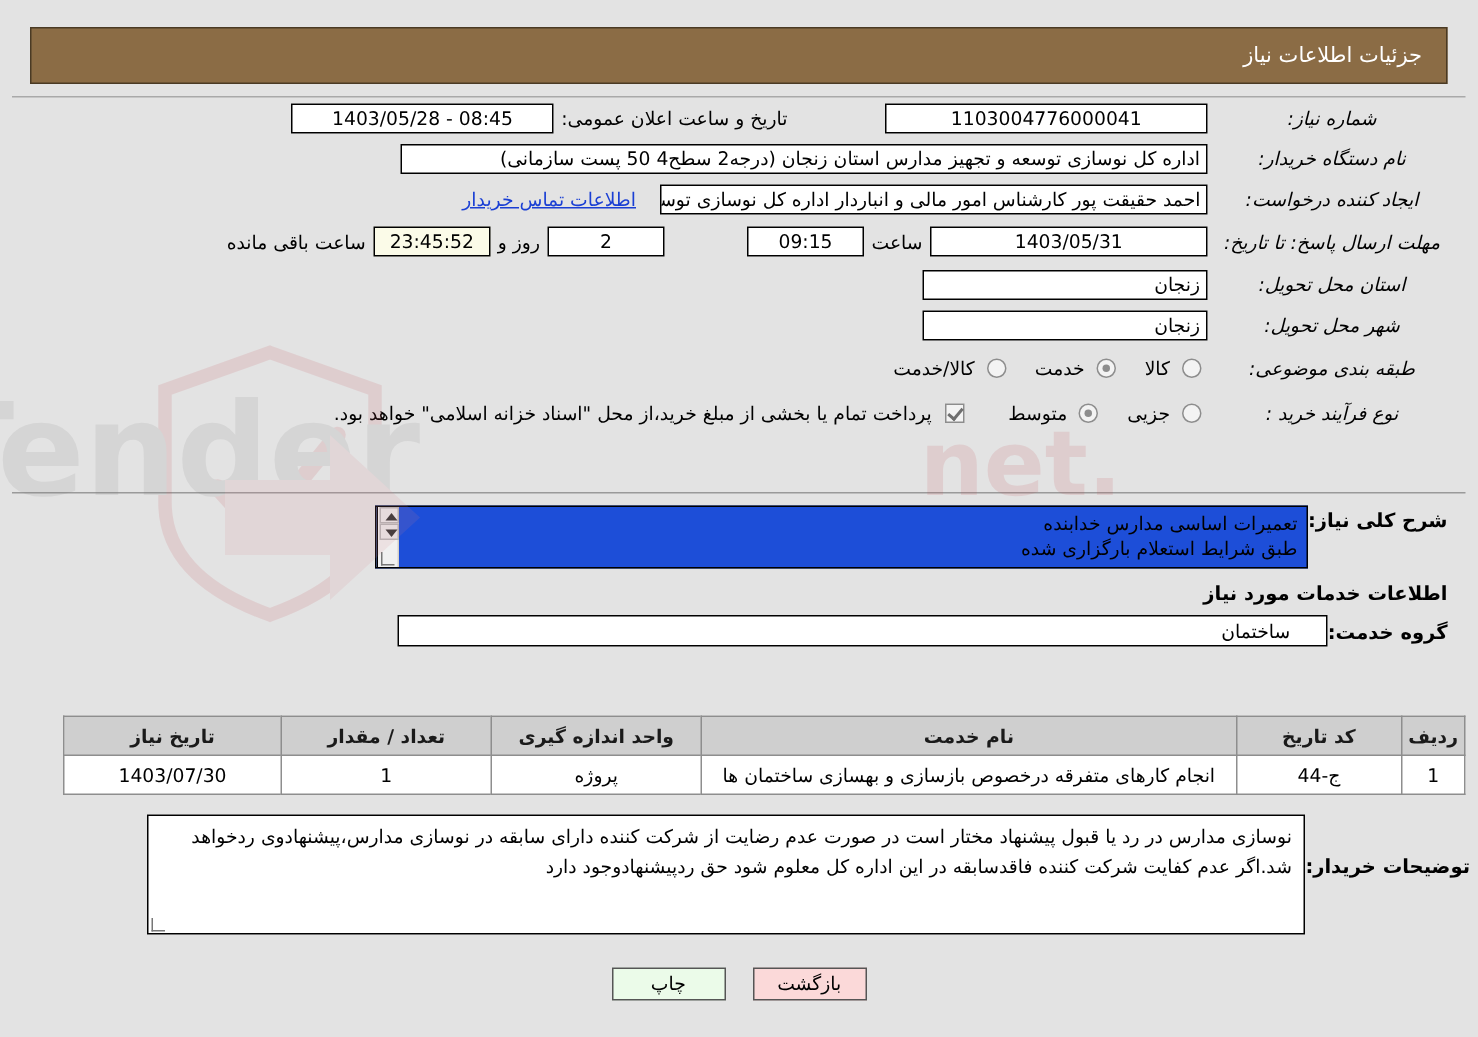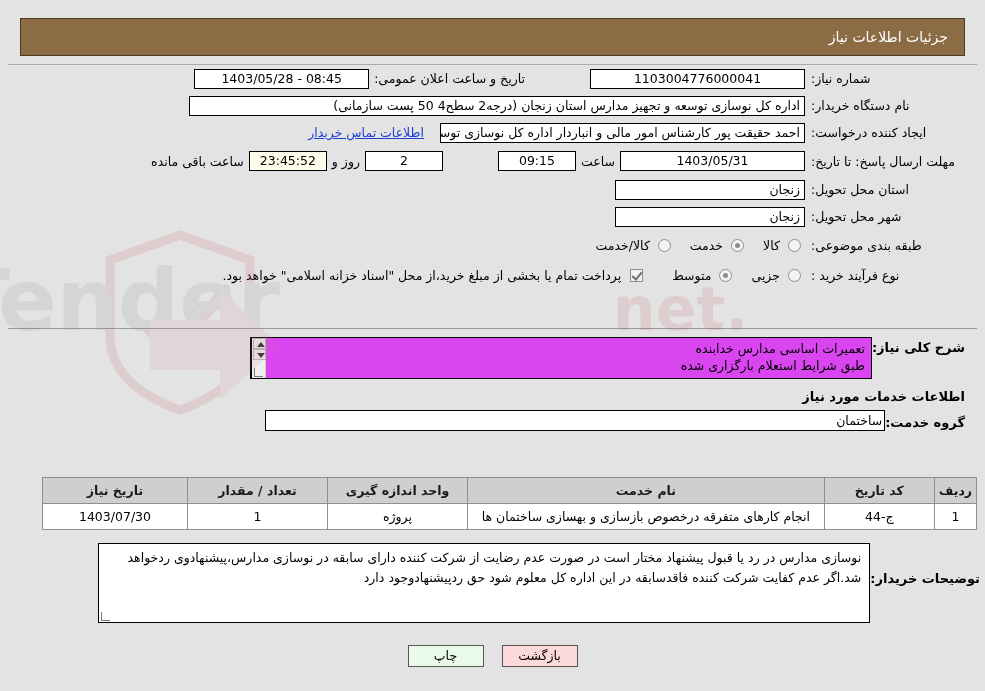--- a/index.html
+++ b/index.html
@@ -60,22 +60,23 @@
   }
   .lbl {
     text-align: left;
     font-size: 12.5px;
     color: #000;
     white-space: nowrap;
     flex: 0 0 auto;
   }
   .lbl-w {
     width: 160px;
-    text-align: left;
+    text-align: center;
     padding-left: 6px;
+    font-style: italic;
   }
   .fld {
     border: 1px solid #000;
     background: #ffffff;
     height: 20px;
     line-height: 18px;
     font-size: 12.5px;
     padding: 0 4px;
     text-align: center;
     overflow: hidden;
@@ -162,21 +163,21 @@
     padding: 4px 12px 0 8px;
   }
   .bold-lbl {
     font-weight: bold;
     font-size: 13px;
     white-space: nowrap;
     padding-top: 3px;
   }
   .textarea-box {
     border: 1px solid #000;
-    background: #d946ef;
+    background: #1d4ed8;
     width: 622px;
     height: 42px;
     margin-left: 10px;
     position: relative;
     overflow: hidden;
     font-size: 12.5px;
     line-height: 17px;
     padding: 2px 6px 2px 18px;
     text-align: right;
   }
@@ -235,21 +236,21 @@
     padding: 4px 12px 0 0;
   }
   .svc-fld {
     border: 1px solid #000;
     background: #ffffff;
     height: 21px;
     line-height: 19px;
     width: 620px;
     margin-left: 0;
     font-size: 12.5px;
-    padding: 0 2px;
+    padding: 0 24px;
     text-align: right;
   }
 
   
   .tbl-wrap {
     position: absolute;
     left: 42px; top: 477px;
     width: 935px;
   }
   table.grid {
@@ -358,21 +359,21 @@
 
     <div class="frow">
       <span class="lbl lbl-w">شماره نیاز:</span>
       <span class="fld ltr" style="width:215px;">1103004776000041</span>
       <span class="inline-label" style="margin-right:60px;">تاریخ و ساعت اعلان عمومی:</span>
       <span class="fld ltr" style="width:175px;">1403/05/28 - 08:45</span>
     </div>
 
     <div class="frow">
       <span class="lbl lbl-w">نام دستگاه خریدار:</span>
-      <span class="fld rtl-start" style="width:616px;">اداره کل نوسازی   توسعه و تجهیز مدارس استان زنجان (درجه2  سطح4  50 پست سازمانی)</span>
+      <span class="fld rtl-start" style="width:538px;">اداره کل نوسازی   توسعه و تجهیز مدارس استان زنجان (درجه2  سطح4  50 پست سازمانی)</span>
     </div>
 
     <div class="frow">
       <span class="lbl lbl-w">ایجاد کننده درخواست:</span>
       <span class="fld rtl-start" style="width:365px;">احمد حقیقت پور کارشناس امور مالی و انباردار اداره کل نوسازی   توسعه و تجهیز</span>
       <a class="link" href="#" style="margin-right:16px;">اطلاعات تماس خریدار</a>
     </div>
 
     <div class="frow" style="height:30px;">
       <span class="lbl lbl-w" style="line-height:13px;">مهلت ارسال پاسخ: تا تاریخ:</span>

